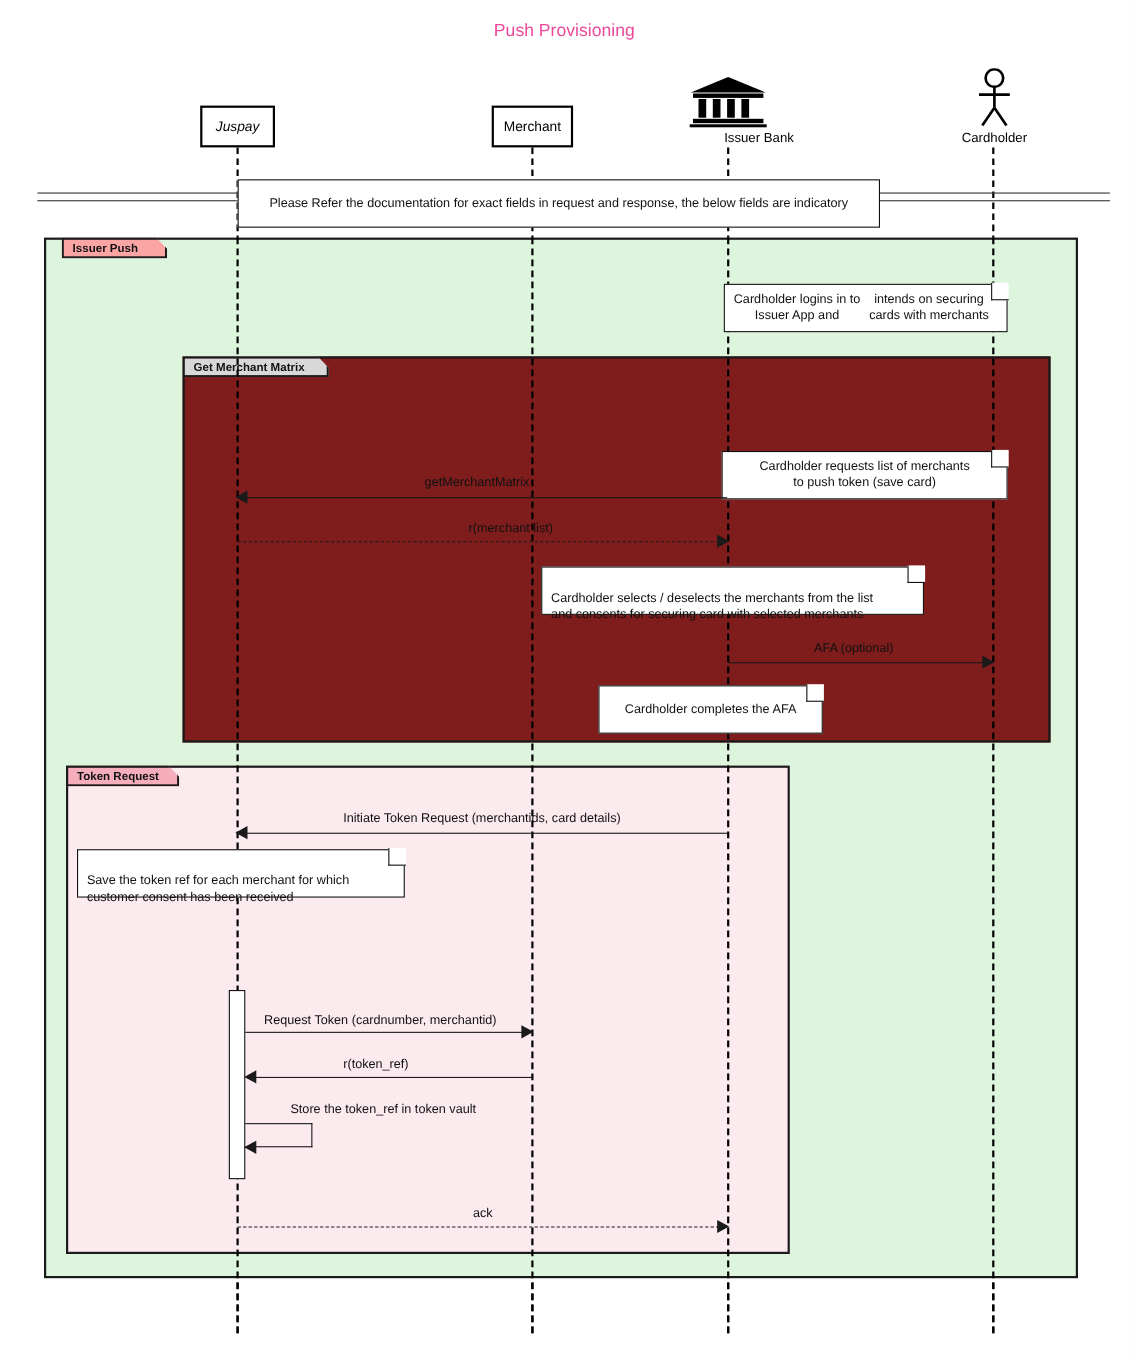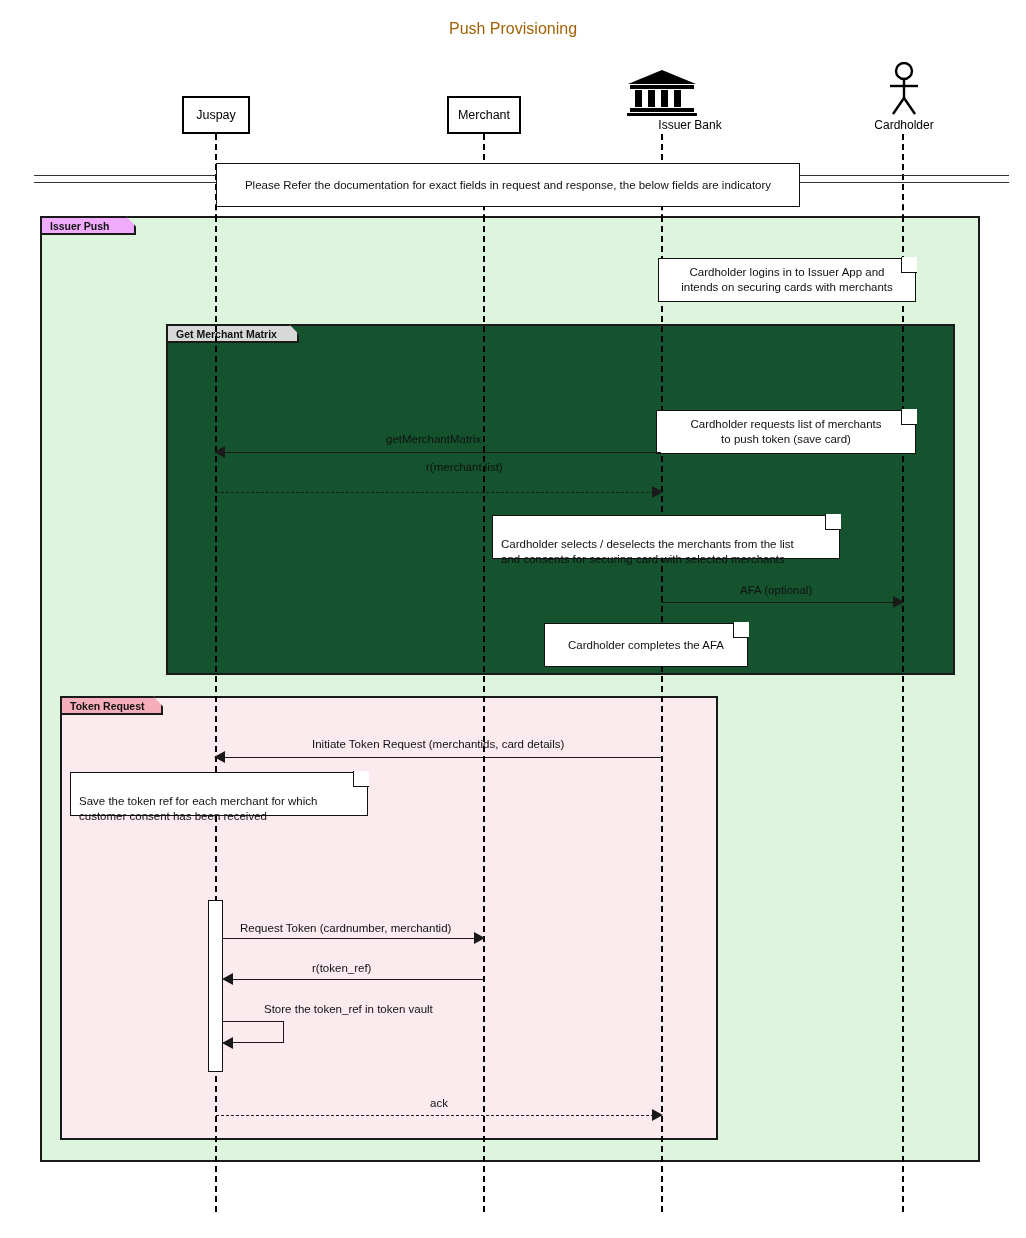--- a/index.html
+++ b/index.html
@@ -2,42 +2,42 @@
 <html><head>
 <meta charset="utf-8">
 <style>
   html,body{margin:0;padding:0;background:#ffffff;}
   body{width:1026px;height:1238px;position:relative;
        font-family:"Liberation Sans","DejaVu Sans",sans-serif;
        color:#000;overflow:hidden;}
   .abs{position:absolute;}
 
   
-  #title{left:0;top:20px;width:1026px;text-align:center;font-size:16px;color:#a16207;}
+  #title{left:0;top:20px;width:1026px;text-align:center;font-size:16px;color:#ec4899;}
 
   
   .pbox{box-sizing:border-box;border:2px solid #000;background:#fff;
         display:flex;align-items:center;justify-content:center;
         font-size:12.5px;height:38px;}
   .plabel{font-size:12px;text-align:center;width:140px;}
 
   
   .lifeline{width:0;border-left:2px dashed #000;}
 
   
   .frag{box-sizing:border-box;border:2px solid #1a1a1a;}
   .frag-green{background:#ddf5dd;}
-  .frag-gray{background:#14532d;}
+  .frag-gray{background:#7f1d1d;}
   .frag-pink{background:#fbeaee;}
   .tab{position:absolute;left:-2px;top:-2px;height:19px;
        box-sizing:border-box;border:2px solid #1a1a1a;
        font-size:10.5px;font-weight:bold;color:#111;
        display:flex;align-items:center;padding:0 16px 0 8px;
        clip-path:polygon(0 0,calc(100% - 10px) 0,100% 55%,100% 100%,0 100%);}
-  .tab-green{background:#f0abfc;}
+  .tab-green{background:#fca5a5;margin-left:16px;}
   .tab-gray{background:#d8d8d8;}
   .tab-pink{background:#f6aebd;}
 
   
   .note{box-sizing:border-box;background:#fff;border:1.5px solid #111;
         font-size:11.5px;line-height:15px;color:#111;
         display:flex;align-items:center;justify-content:center;
         text-align:center;padding:21px 8px;}
   .note-wrap{position:absolute;}
   .note-corner{position:absolute;right:-1px;top:-1px;width:15px;height:15px;
@@ -62,21 +62,21 @@
   .selfloop{box-sizing:border-box;border:1.6px solid #1a1a1a;border-left:none;}
 
   
   .rule{height:0;border-top:1.5px solid #333;}
 </style>
 </head>
 <body>
 
 <div class="abs" id="title">Push Provisioning</div>
 
-<div class="abs pbox" style="left:182px;top:96px;width:68px;">
+<div class="abs pbox" style="left:182px;top:96px;width:68px;font-style:italic;">
   <span>Juspay</span>
 </div>
 
 <div class="abs pbox" style="left:447px;top:96px;width:74px;">
   <span>Merchant</span>
 </div>
 
 <div class="abs" style="left:626px;top:68px;width:72px;height:48px;">
   <svg width="72" height="48" viewBox="0 0 72 48">
     <polygon points="36,2 70,16 2,16" fill="#000"></polygon>
@@ -127,40 +127,40 @@
 <div class="abs frag frag-pink" style="left:60px;top:696px;width:658px;height:444px;">
   <div class="tab tab-pink" style="width:103px;">Token Request</div>
 </div>
 
 <div class="abs lifeline" style="left:215px;top:216px;height:996px;"></div>
 <div class="abs lifeline" style="left:483px;top:216px;height:996px;"></div>
 <div class="abs lifeline" style="left:661px;top:216px;height:996px;"></div>
 <div class="abs lifeline" style="left:902px;top:216px;height:996px;"></div>
 
 <div class="note-wrap" style="left:658px;top:258px;width:258px;height:42px;">
-  <div class="note" style="width:258px;height:42px;flex-direction:column;">
+  <div class="note" style="width:258px;height:42px;flex-direction:row;">
     <span>Cardholder logins in to Issuer App and</span>
     <span>intends on securing cards with merchants</span>
   </div>
   <div class="note-corner"></div>
 </div>
 
 <div class="note-wrap" style="left:656px;top:366px;width:260px;height:42px;margin-top:44px;">
   <div class="note" style="width:260px;height:42px;flex-direction:column;">
     <span>Cardholder requests list of merchants</span>
     <span>to push token (save card)</span>
   </div>
   <div class="note-corner"></div>
 </div>
 
 <div class="abs msg-label" style="left:386px;top:433px;">getMerchantMatrix</div>
 <div class="abs msg-line" style="left:221px;top:452px;width:440px;"></div>
 <div class="abs arrowL" style="left:214px;top:446px;"></div>
 
-<div class="abs msg-label" style="left:390px;top:461px;padding-left:36px;">r(merchant list)</div>
+<div class="abs msg-label" style="left:390px;top:475px;padding-left:36px;">r(merchant list)</div>
 <div class="abs msg-line dashed" style="left:216px;top:492px;width:438px;"></div>
 <div class="abs arrowR" style="left:652px;top:486px;"></div>
 
 <div class="note-wrap" style="left:492px;top:515px;width:348px;height:44px;">
   <div class="note note-left" style="width:348px;height:44px;flex-direction:column;align-items:flex-start;">
     <span>Cardholder selects / deselects the merchants from the list</span>
     <span>and consents for securing card with selected merchants</span>
   </div>
   <div class="note-corner"></div>
 </div>

